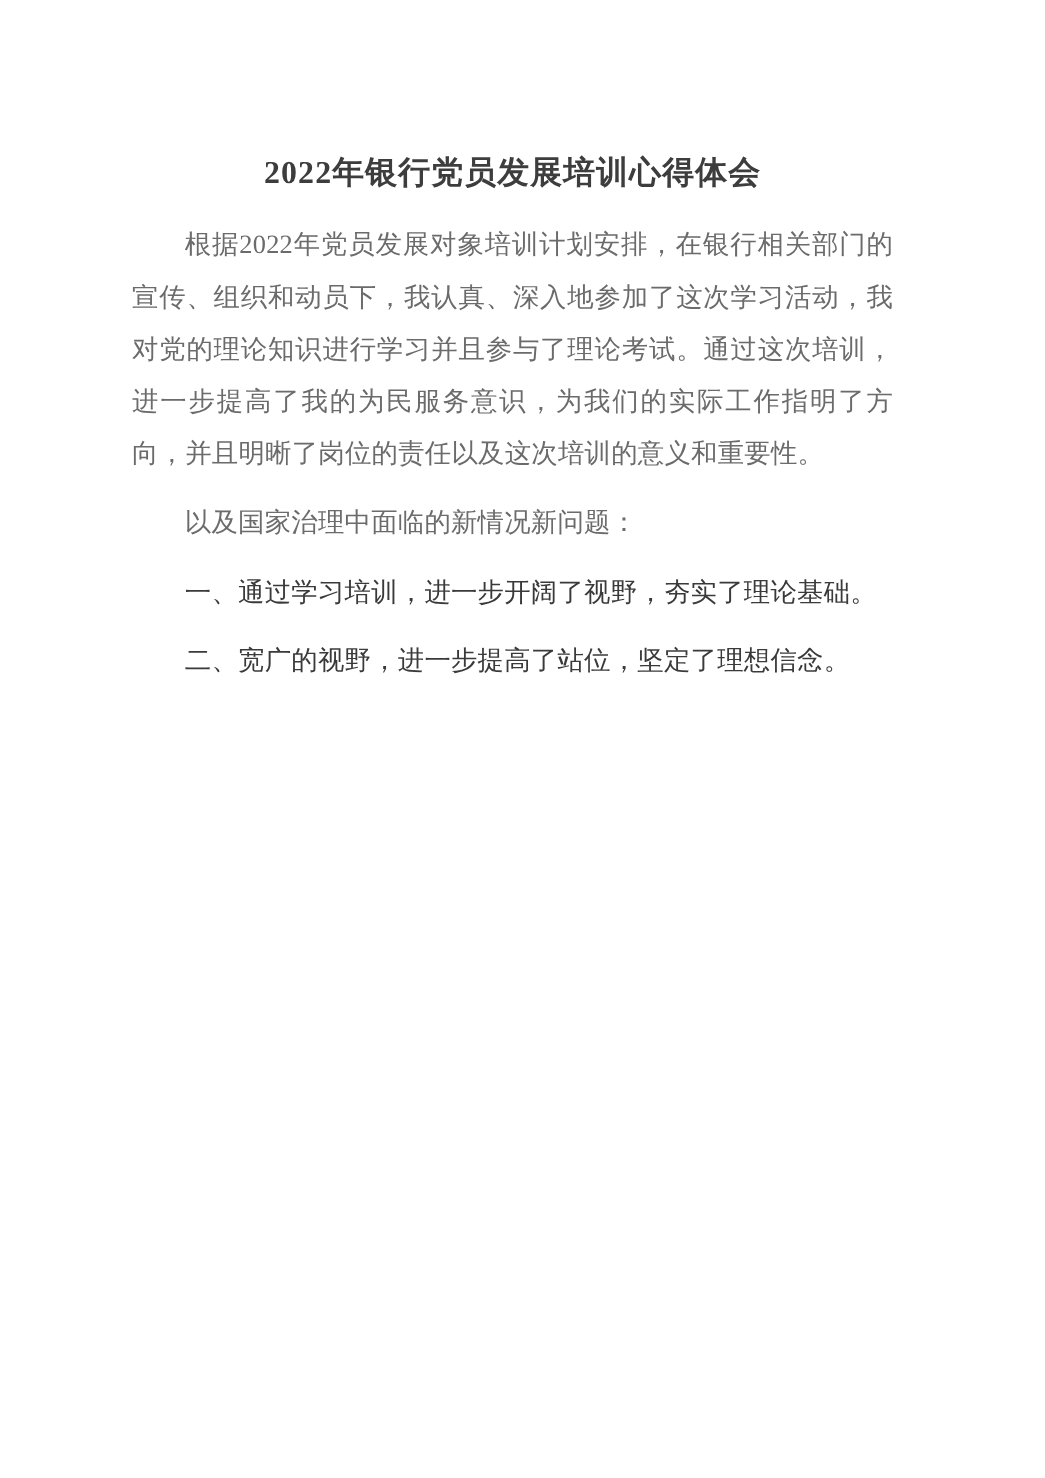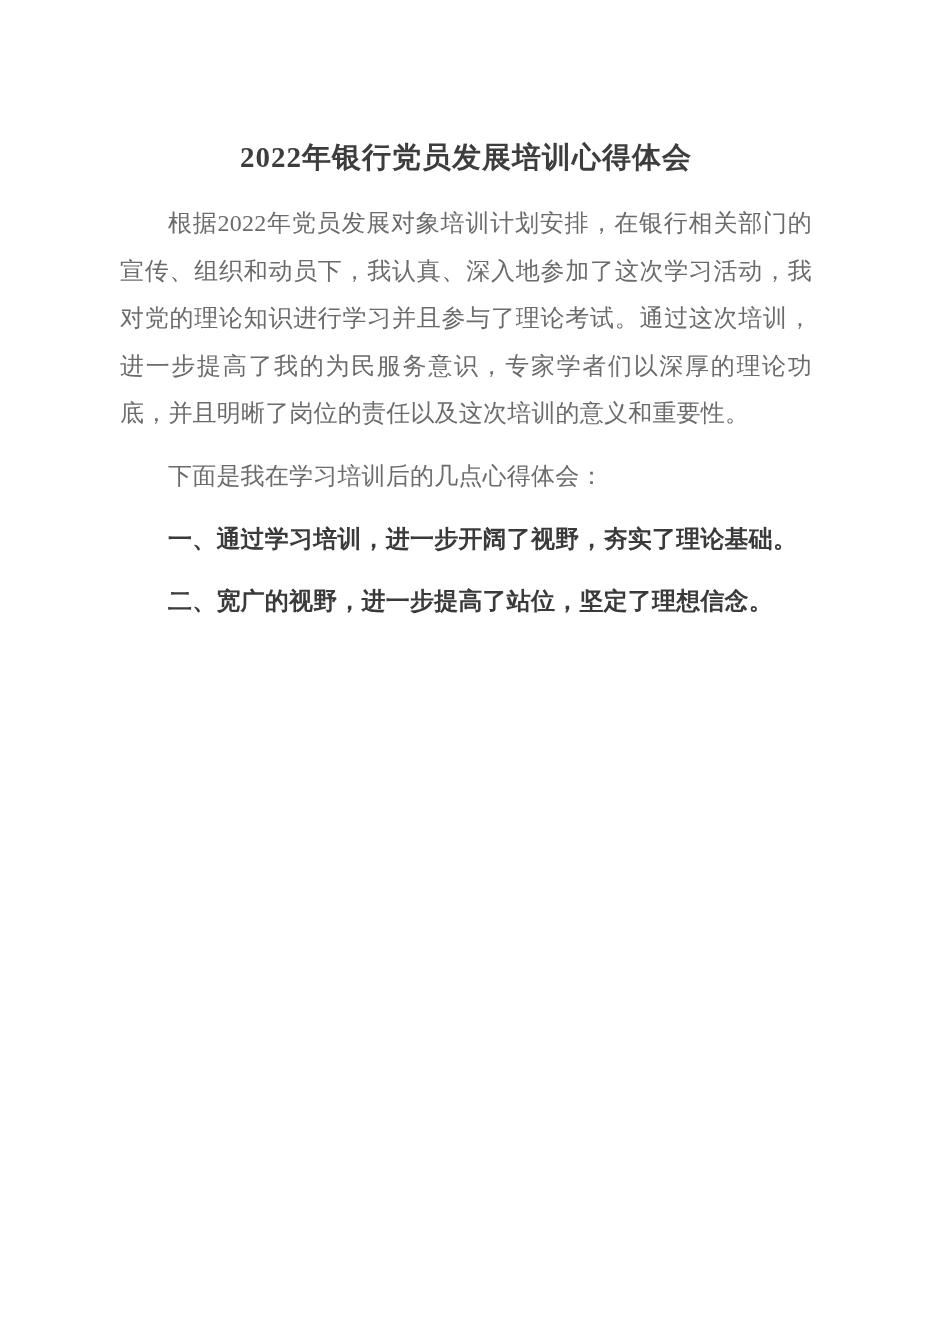--- a/index.html
+++ b/index.html
@@ -34,35 +34,35 @@
     line-height: 47.6px;
     color: #6b6b6b;
     text-align: justify;
     text-indent: 2em;
     letter-spacing: 0.2px;
     margin: 0 0 15px 0;
   }
   .doc-heading {
     font-size: 24px;
     line-height: 47.6px;
-    font-weight: bold;
+    font-weight: normal;
     color: #3a3a3a;
     text-align: justify;
     text-indent: 2em;
     letter-spacing: 0.2px;
     margin: 0 0 15px 0;
   }
 </style>
 </head>
 <body>
 
 <div class="doc-page">
   <h1 class="doc-title">2022年银行党员发展培训心得体会</h1>
 
-  <p class="doc-para">根据2022年党员发展对象培训计划安排，在银行相关部门的宣传、组织和动员下，我认真、深入地参加了这次学习活动，我对党的理论知识进行学习并且参与了理论考试。通过这次培训，进一步提高了我的为民服务意识，专家学者们以深厚的理论功底，并且明晰了岗位的责任以及这次培训的意义和重要性。</p>
+  <p class="doc-para">根据2022年党员发展对象培训计划安排，在银行相关部门的宣传、组织和动员下，我认真、深入地参加了这次学习活动，我对党的理论知识进行学习并且参与了理论考试。通过这次培训，进一步提高了我的为民服务意识，为我们的实际工作指明了方向，并且明晰了岗位的责任以及这次培训的意义和重要性。</p>
 
-  <p class="doc-para">下面是我在学习培训后的几点心得体会：</p>
+  <p class="doc-para">以及国家治理中面临的新情况新问题：</p>
 
   <p class="doc-heading">一、通过学习培训，进一步开阔了视野，夯实了理论基础。</p>
 
 
   <p class="doc-heading">二、宽广的视野，进一步提高了站位，坚定了理想信念。</p>
 </div>
 
 </body></html>

